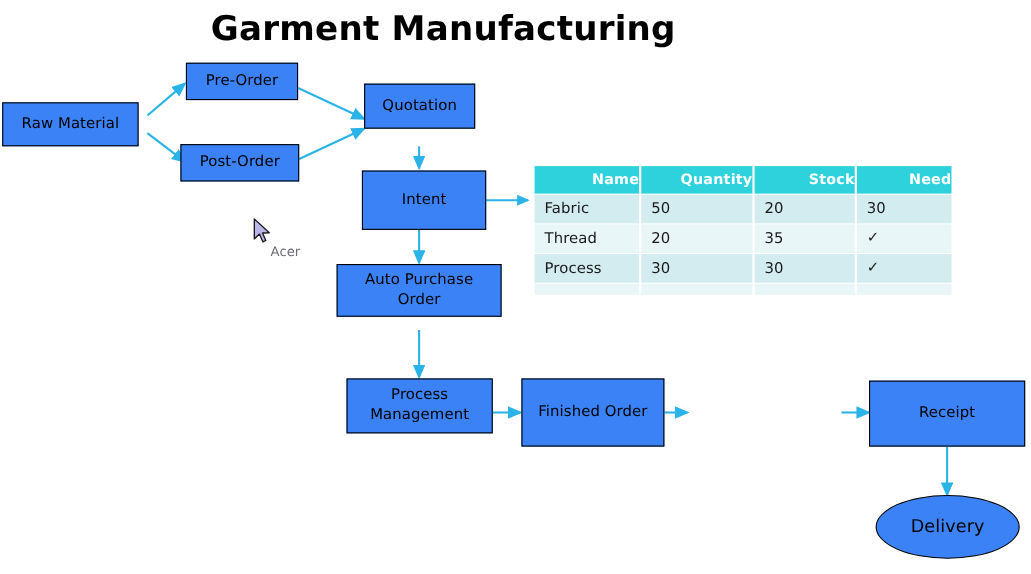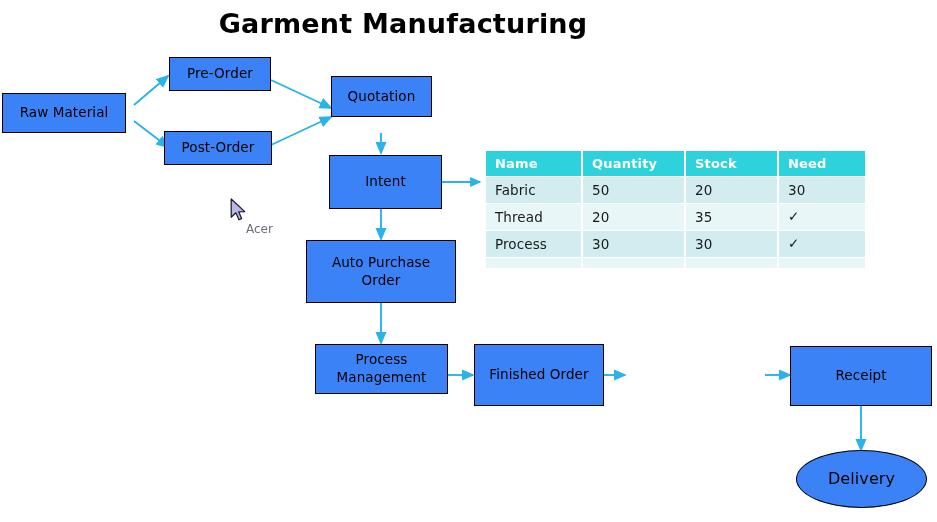--- a/index.html
+++ b/index.html
@@ -21,21 +21,21 @@
   }
 
   
   .title {
     position: absolute;
     left: 0;
     top: 8px;
     width: 806px;
     text-align: center;
     font-family: "DejaVu Sans", sans-serif;
-    font-size: 27px;
+    font-size: 31px;
     font-weight: bold;
     letter-spacing: 0.2px;
     color: #000000;
   }
 
   
   .node {
     position: absolute;
     box-sizing: border-box;
     border: 1.6px solid #000000;
@@ -76,21 +76,21 @@
     border-collapse: separate;
     border-spacing: 2px 1px;
     font-family: "DejaVu Sans", sans-serif;
     table-layout: fixed;
   }
   .mat-table th {
     background: #2ed2dc;
     color: #ffffff;
     font-size: 13px;
     font-weight: bold;
-    text-align: left;
+    text-align: right;
     padding: 5px 0 5px 9px;
     letter-spacing: 0.2px;
   }
   .mat-table td {
     font-size: 13.5px;
     color: #1a1a1a;
     text-align: left;
     padding: 5px 0 5px 9px;
     letter-spacing: 0.1px;
   }
@@ -173,21 +173,21 @@
   </div>
 
   <div class="node" style="left:331px; top:76px; width:101px; height:41px;">
     <span>Quotation</span>
   </div>
 
   <div class="node" style="left:329px; top:155px; width:113px; height:54px;">
     <span>Intent</span>
   </div>
 
-  <div class="node" style="left:306px; top:240px; width:150px; height:63px;">
+  <div class="node" style="left:306px; top:240px; width:150px; height:48px;">
     <span>Auto Purchase Order</span>
   </div>
 
   <div class="node" style="left:315px; top:344px; width:133px; height:50px;">
     <span>Process Management</span>
   </div>
 
   <div class="node" style="left:474px; top:344px; width:130px; height:62px;">
     <span>Finished Order</span>
   </div>

